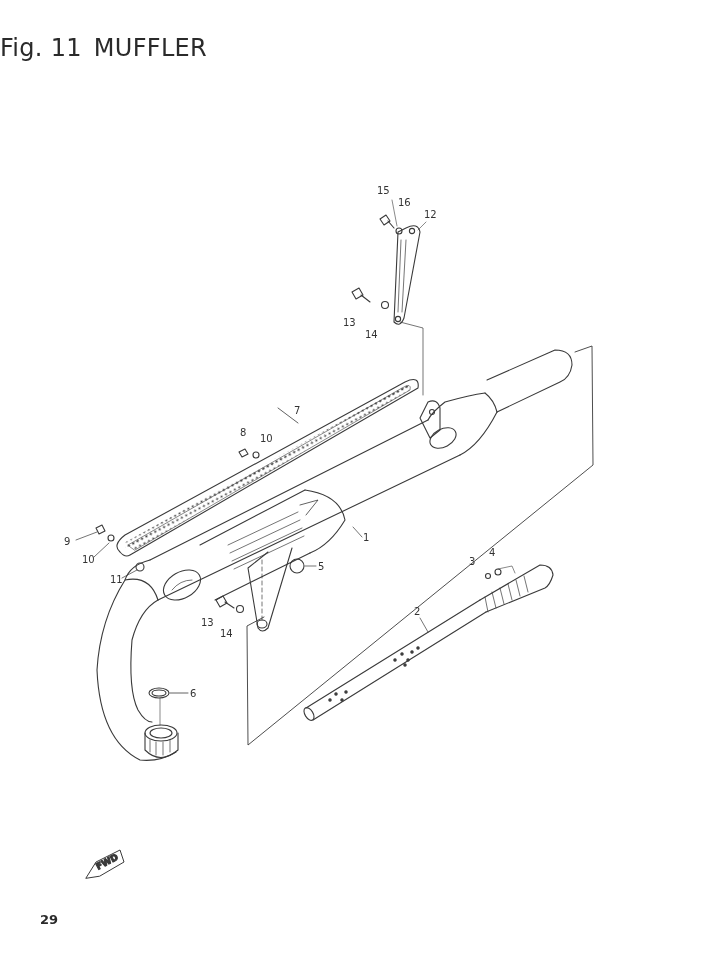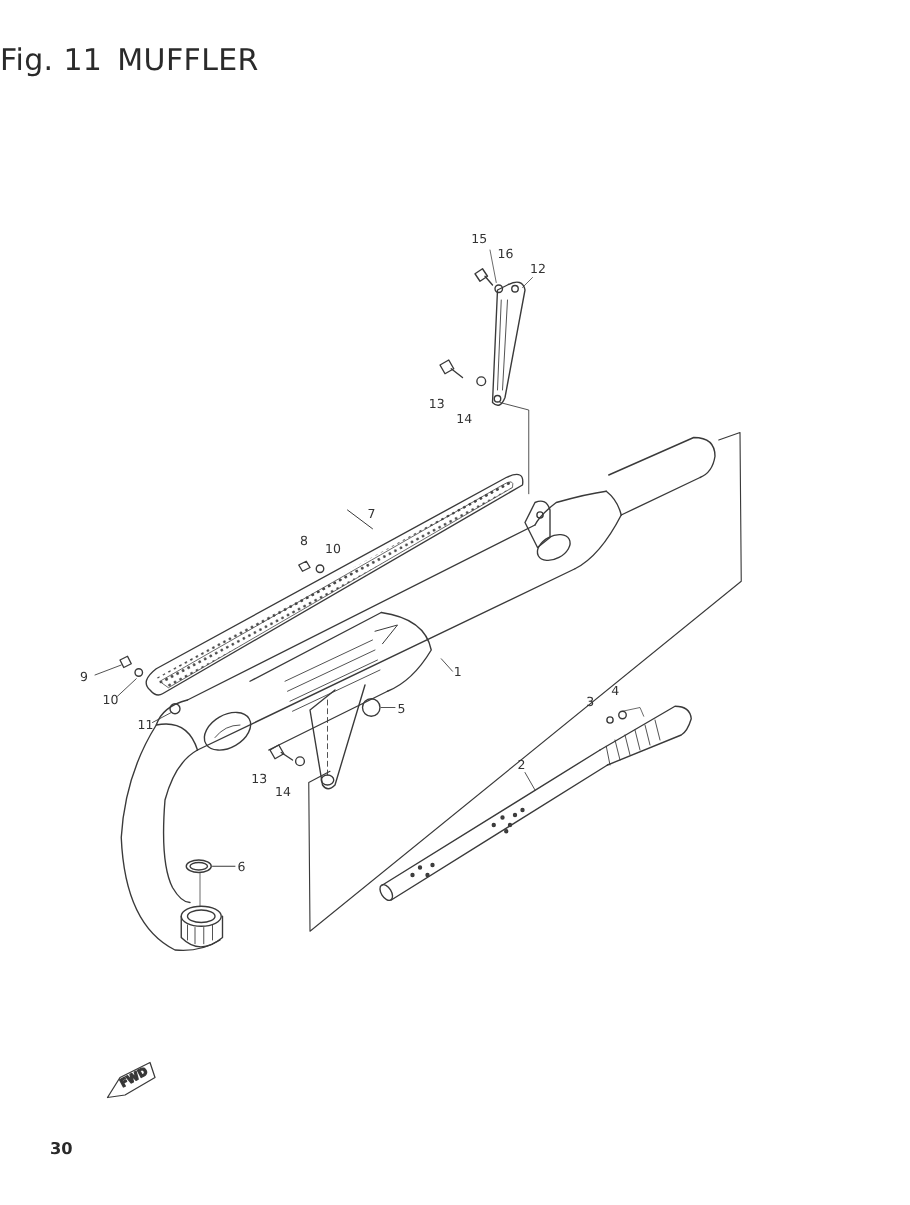--- a/index.html
+++ b/index.html
@@ -179,13 +179,13 @@
     <text class="callout" x="377" y="194">15</text>
     <text class="callout" x="398" y="206">16</text>
   </g>
 
   <g>
     <path d="M86,878 L96,862 L120,850 L124,862 L100,876 Z" stroke-width="1"></path>
     <text class="fwd-text" x="98" y="870" transform="rotate(-28 98 870)">FWD</text>
   </g>
 </svg>
 
-<div class="page-num">30</div>
+<div class="page-num">29</div>
 
 </body></html>

